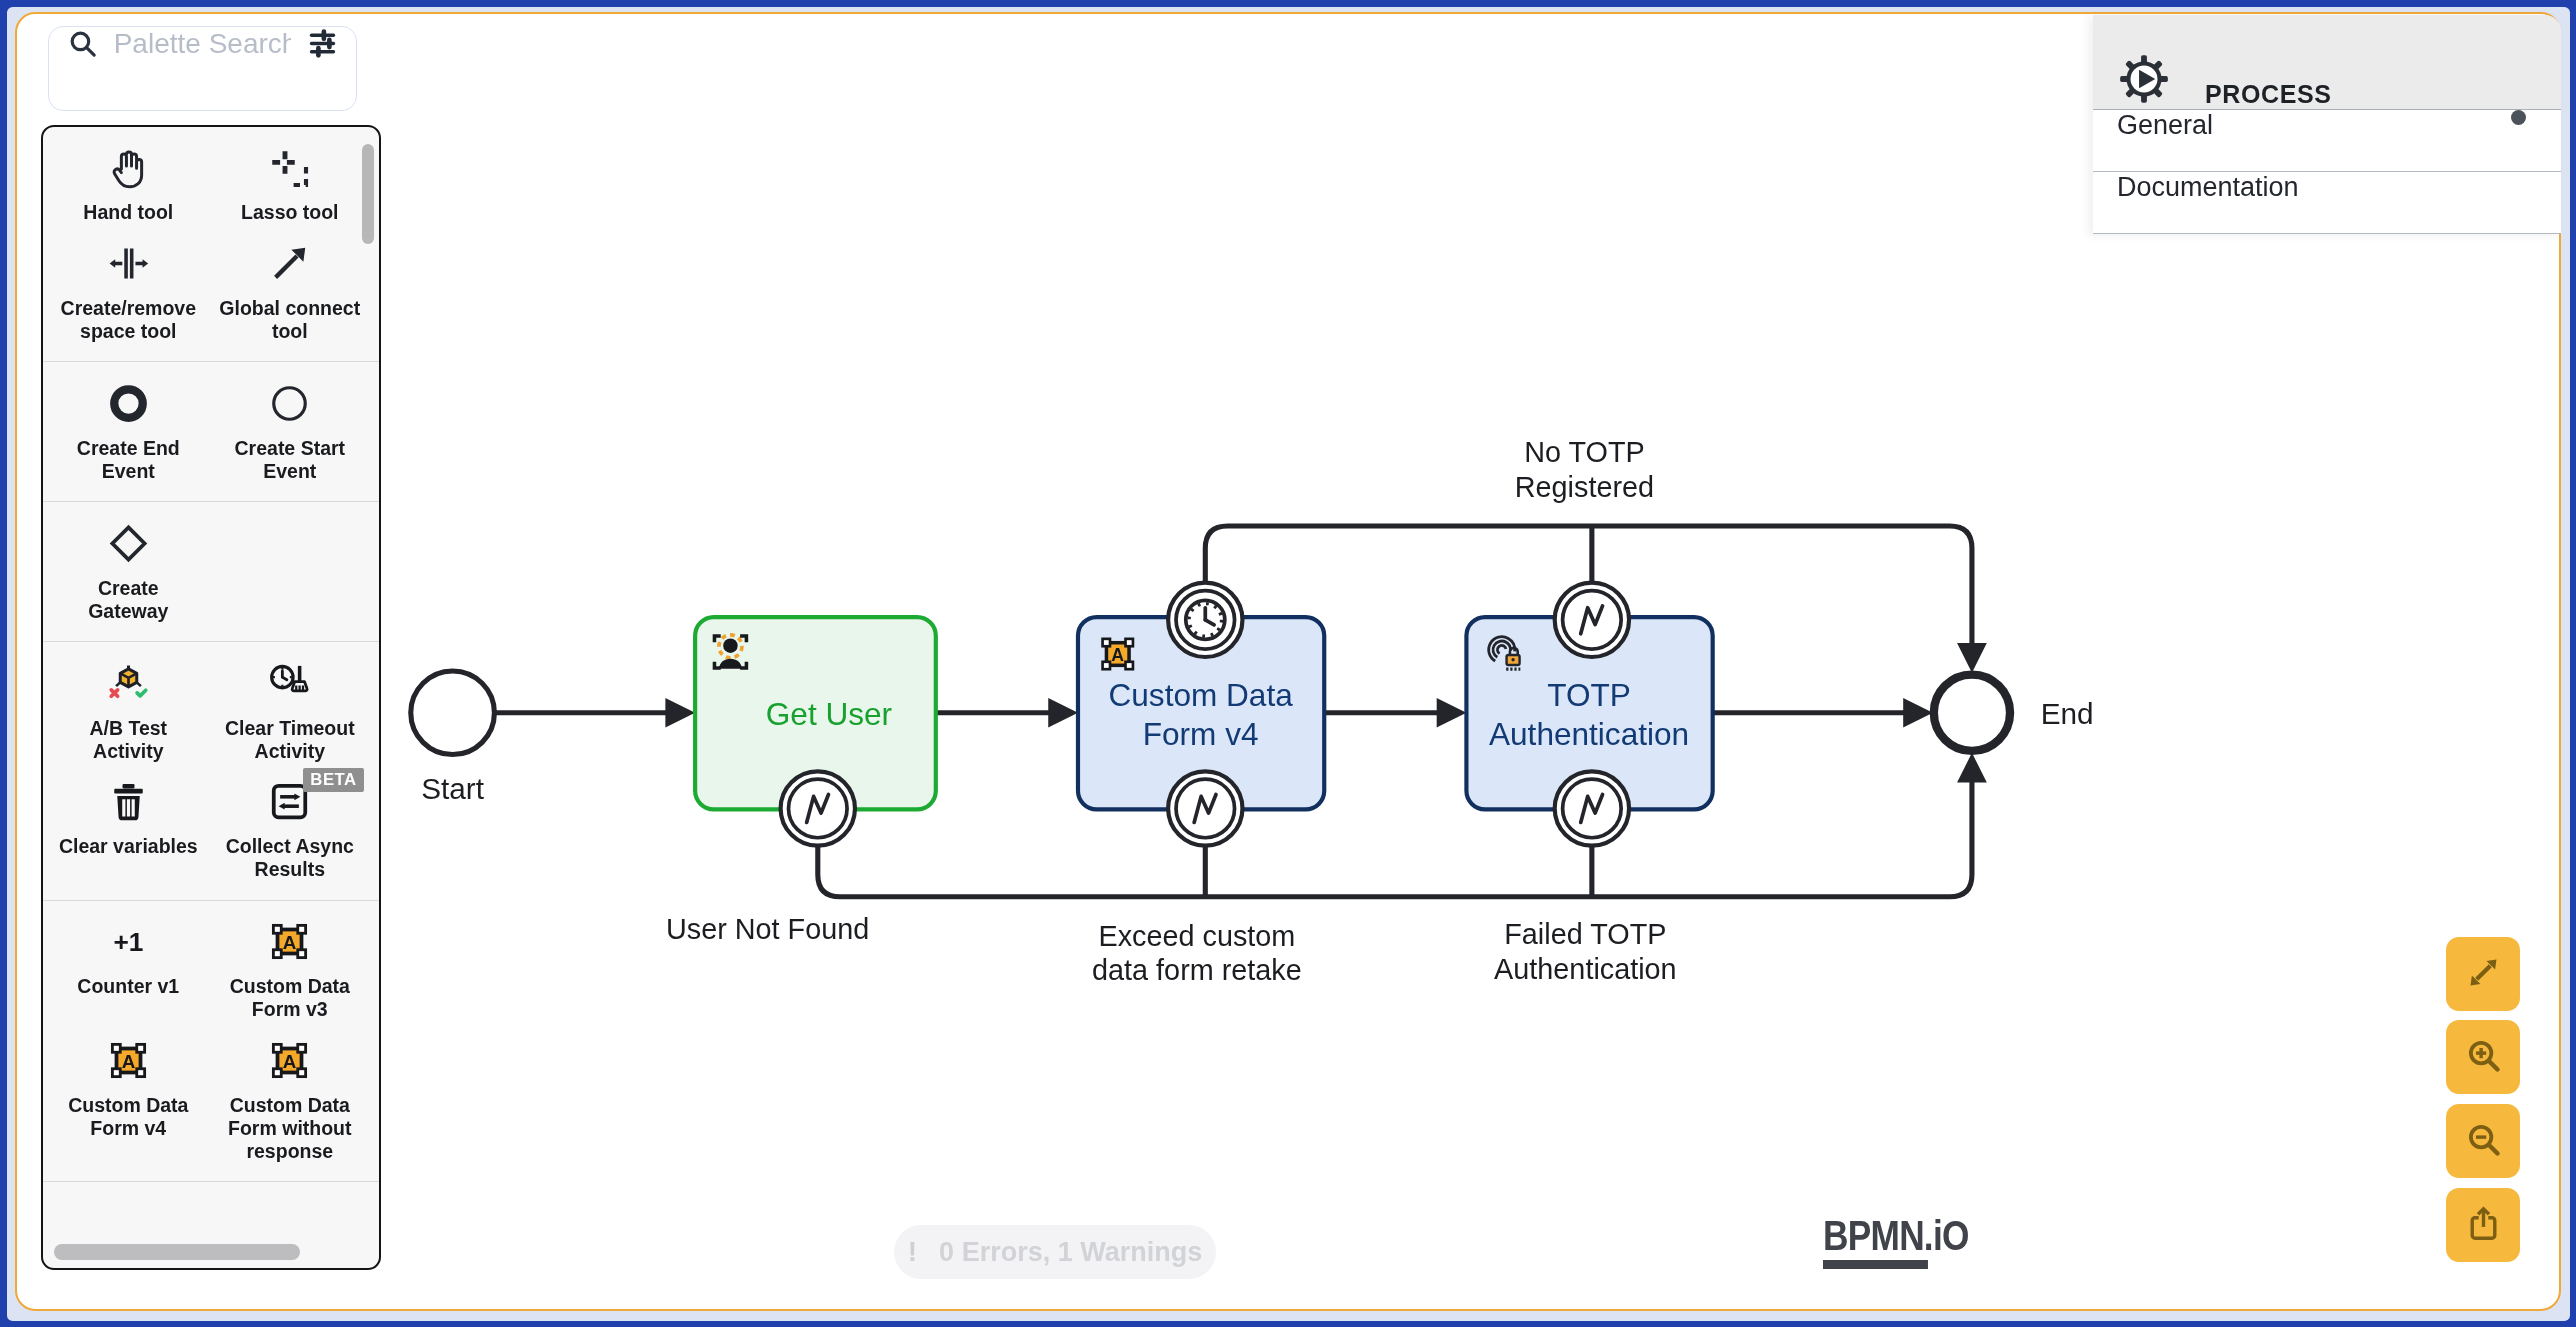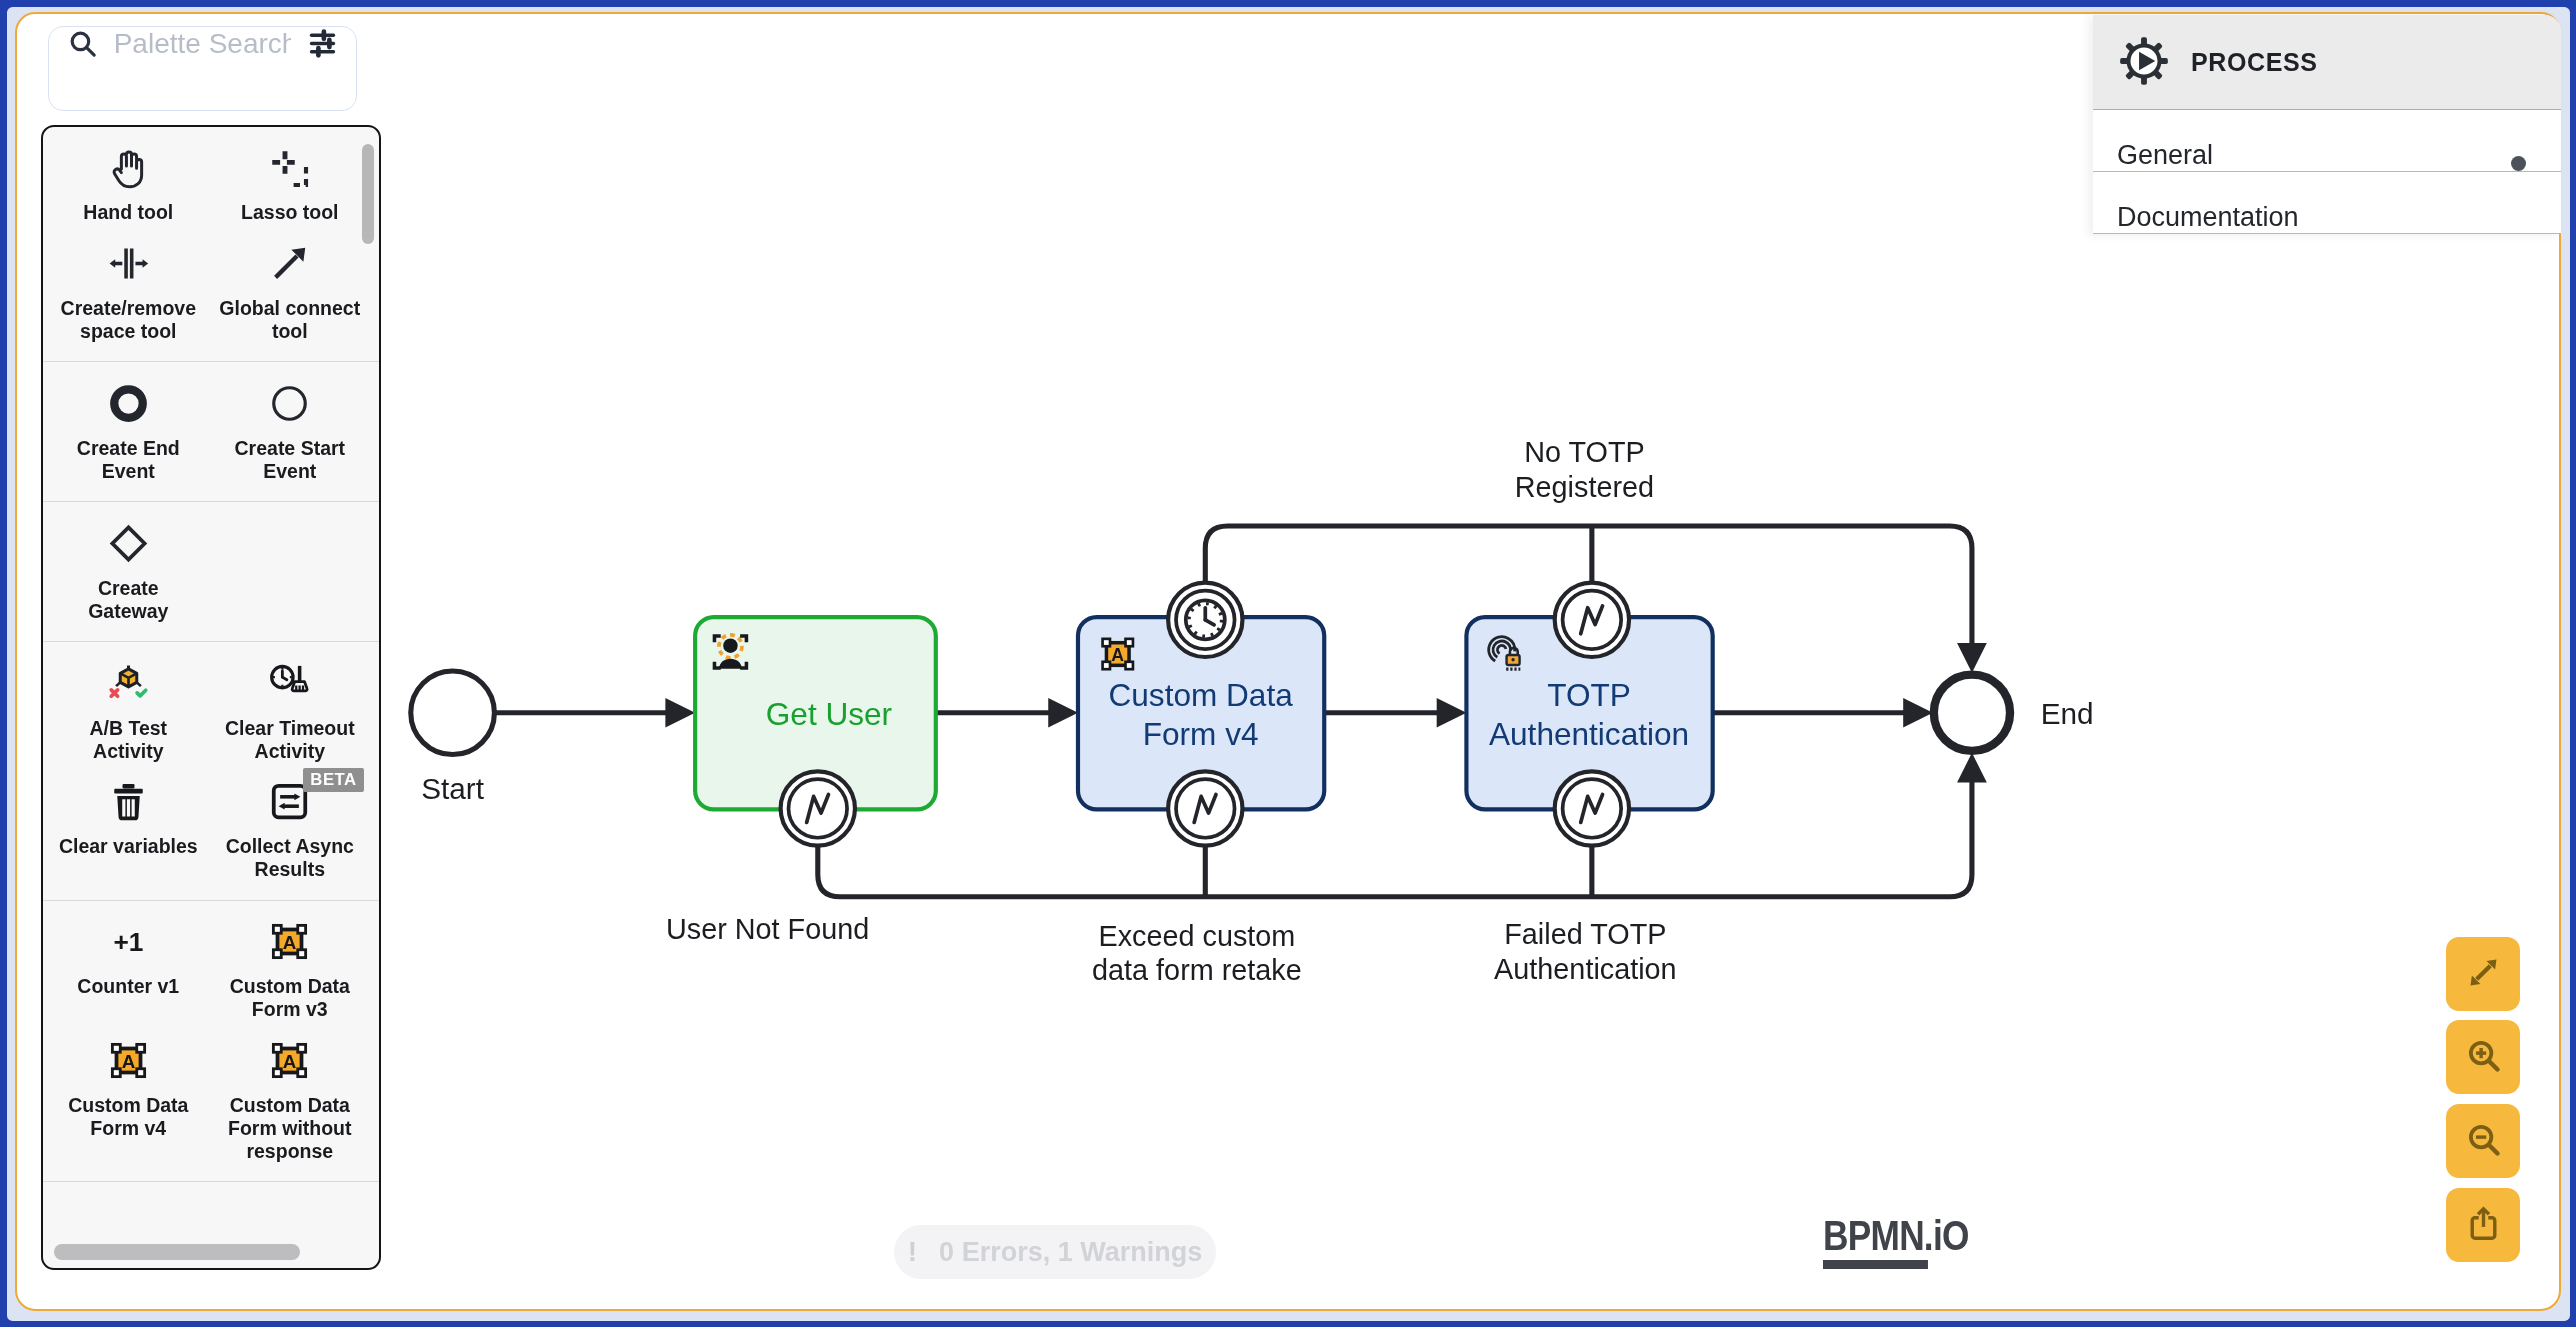--- a/index.html
+++ b/index.html
@@ -44,26 +44,26 @@
   }
   .v-scrollbar{position:absolute;right:4.6px;top:16.7px;width:12px;height:100px;background:#b7b7b9;border-radius:6.5px;z-index:7;}
   .h-scrollbar{position:absolute;left:11px;bottom:8.4px;width:246px;height:16px;background:#bdbdbf;border-radius:8.4px;z-index:7;}
   
   .props{
     position:absolute;left:2093px;top:15px;width:468px;z-index:6;background:#fff;
     border-top-right-radius:16.7px;box-shadow:-4.6px 1.9px 9.3px rgba(0,0,0,.06);
   }
   .props-header{
     height:94px;background:#ebebec;border-top-right-radius:16.7px;
-    display:flex;align-items:center;gap:20px;padding-left:24px;
+    display:flex;align-items:flex-end;gap:34px;padding-left:24px;
     border-bottom:0.9px solid #aab0ba;
   }
   .props-title{font-size:25px;font-weight:bold;color:#1e2126;letter-spacing:0.6px;}
   .props-row{
-    height:61px;display:flex;align-items:flex-end;padding:0 35px 0 24px;
+    height:61px;display:flex;align-items:flex-start;padding:0 35px 0 24px;
     border-bottom:0.9px solid #b3b9c2;font-size:27px;color:#23272d;background:#fff;
   }
   .props-row .dot{margin-left:auto;width:15px;height:15px;border-radius:50%;background:#4c525a;}
   
   .status-pill{
     position:absolute;left:894px;top:1225px;width:322px;height:54px;z-index:6;
     background:#f3f3f5;border-radius:27px;display:flex;align-items:center;justify-content:center;gap:22px;
     color:#d2d3d7;font-size:27px;font-weight:bold;
   }
   .status-pill .bang{font-size:28px;font-weight:bold;color:#cfd0d4;}

